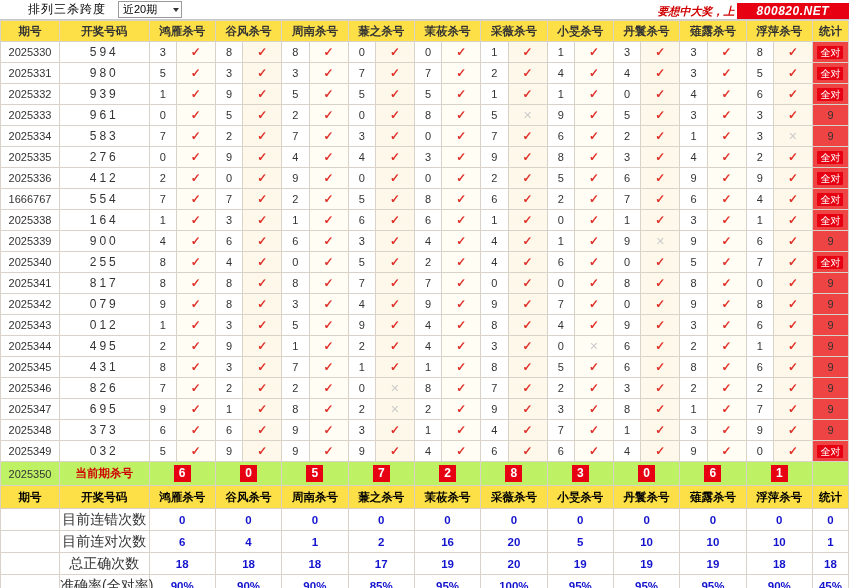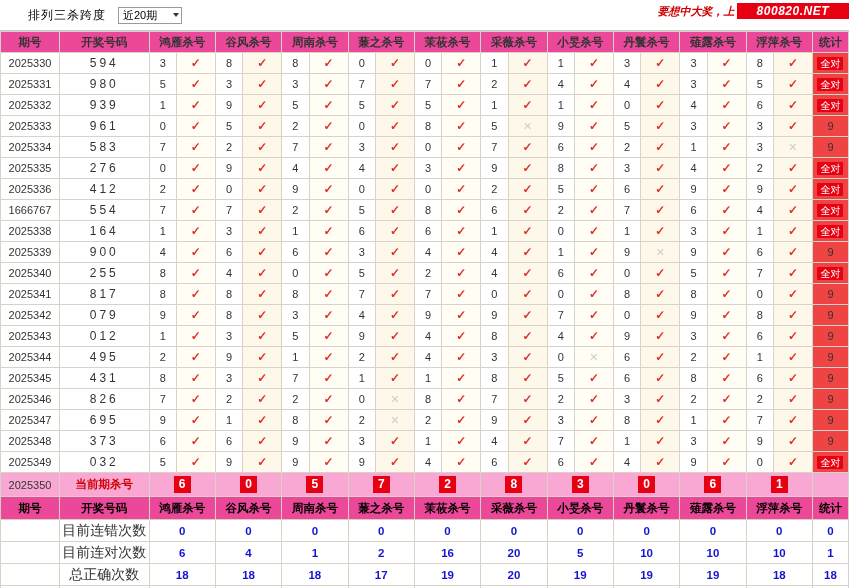--- a/index.html
+++ b/index.html
@@ -9,21 +9,21 @@
     font-family: "Liberation Sans", sans-serif;
   }
   #page {
     width: 849px; height: 588px;
     position: relative;
     overflow: hidden;
     background: #fff;
   }
   
   .topbar {
-    height: 31px;
+    height: 20px;
     display: flex;
     align-items: center;
     border-bottom: 1px solid #c9c9c9;
     background: #fff;
     position: relative;
   }
   .topbar .title {
     font-size: 12px;
     color: #000;
     margin-left: 28px;
@@ -84,21 +84,21 @@
   table.grid th, table.grid td {
     border: 1px solid #d9d2c8;
     height: 21px;
     padding: 0;
     text-align: center;
     vertical-align: middle;
     color: #333;
     white-space: nowrap;
   }
   thead th, tr.hdr td {
-    background: #ec4899;
+    background: #fde047;
     font-size: 11.5px;
     color: #000;
     font-weight: bold;
     height: 23px;
     border-color: #d8cfbe;
   }
   td.period {
     color: #333;
     font-size: 11px;
     background: #fff;
@@ -133,21 +133,21 @@
   .badge-all {
     display: inline-block;
     background: #e60012;
     color: #fff;
     font-size: 10px;
     line-height: 13px;
     padding: 0 3px;
     border-radius: 1px;
   }
   
-  tr.cur td { background: #f9a8d4; height: 24px; }
+  tr.cur td { background: #bef264; height: 24px; }
   tr.cur td.label {
     color: #d00000;
     font-weight: bold;
     font-size: 11.5px;
   }
   .killnum {
     display: inline-block;
     background: #e60012;
     color: #fff;
     font-weight: bold;

